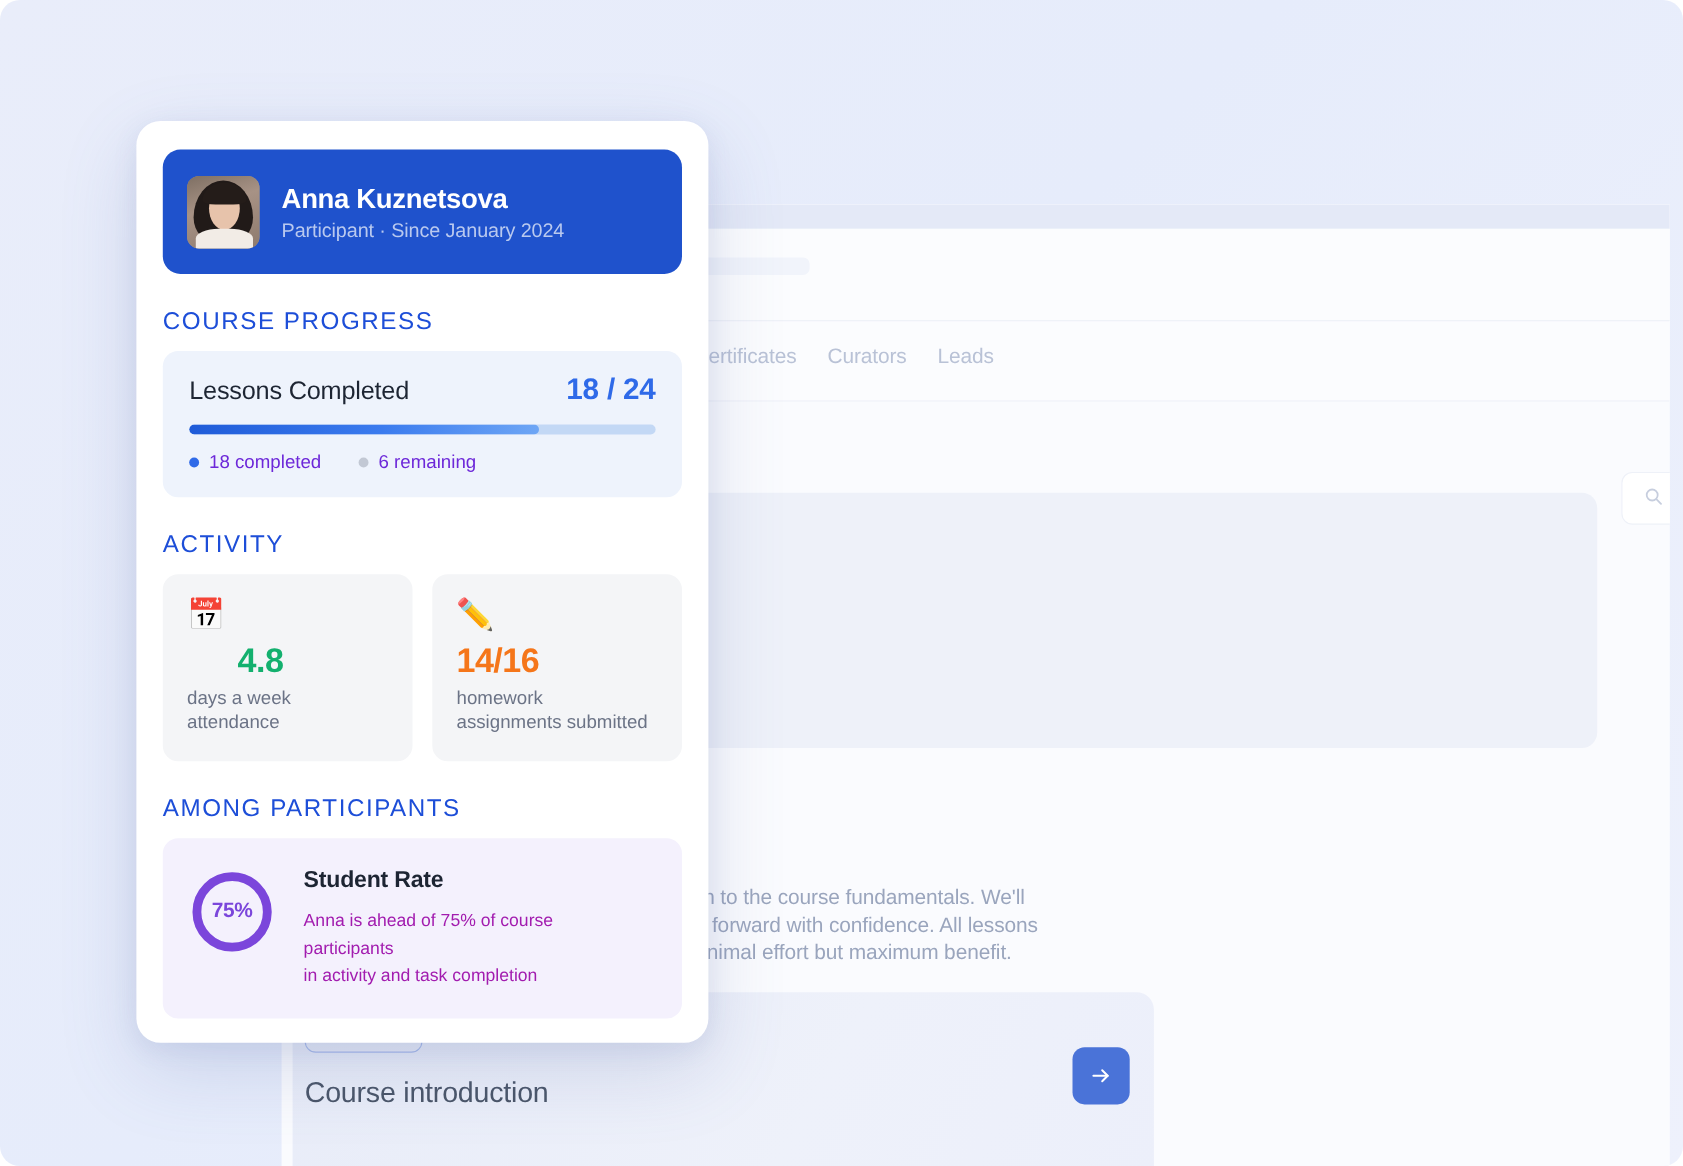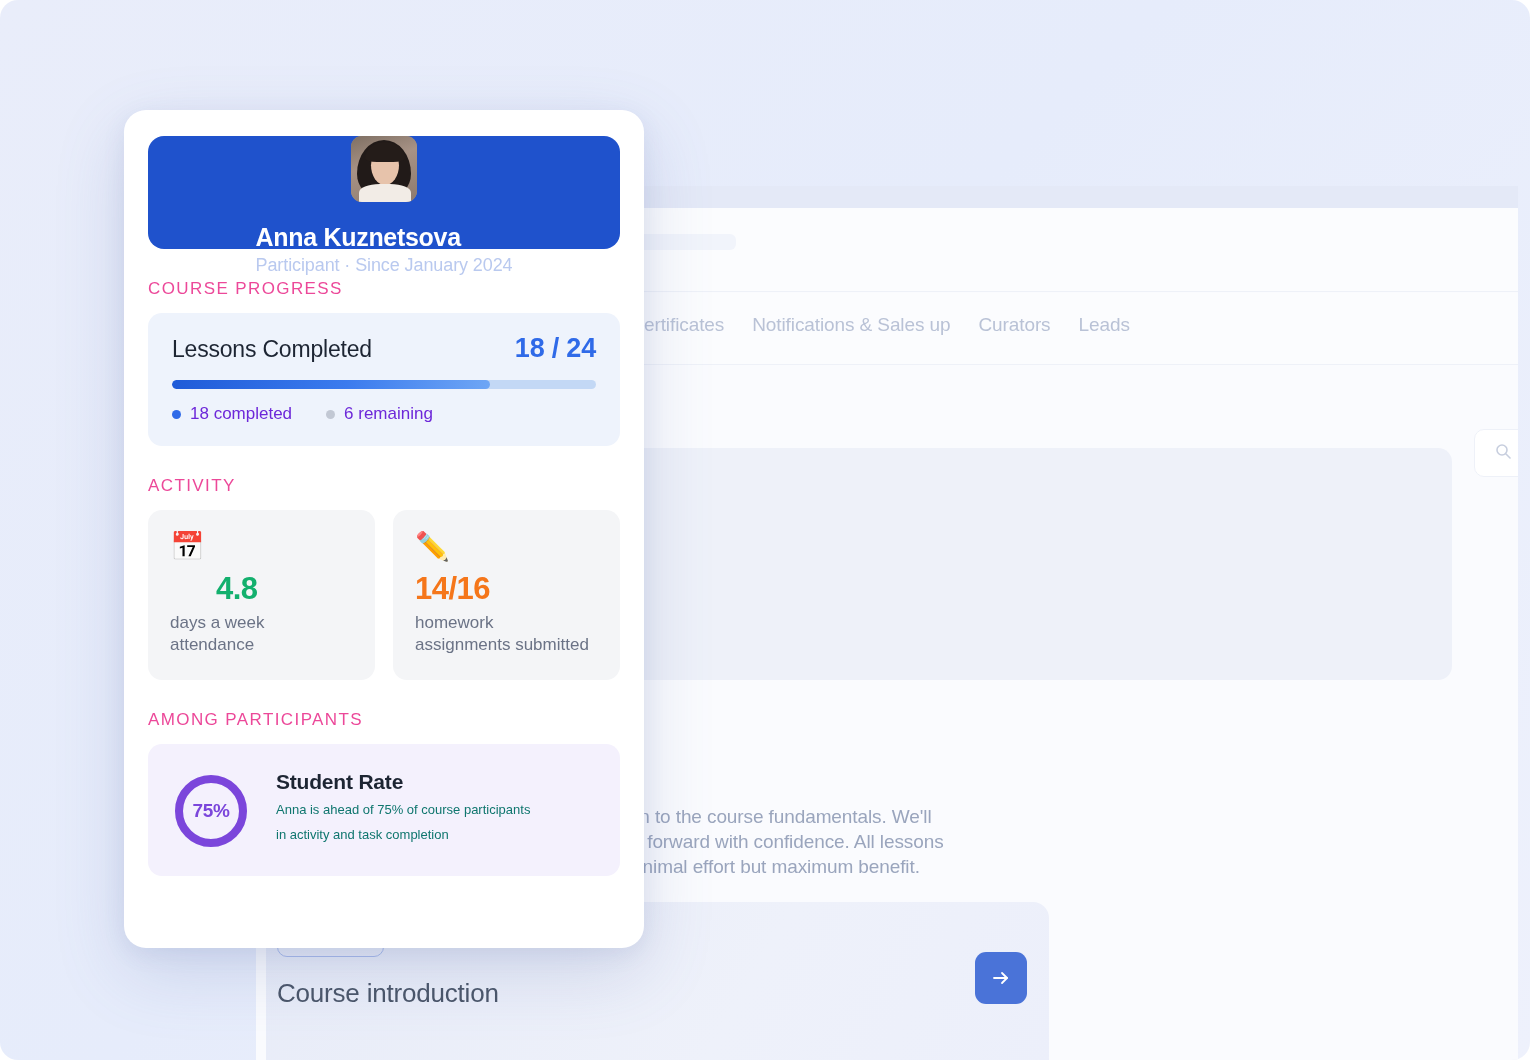--- a/index.html
+++ b/index.html
@@ -190,21 +190,20 @@
 
   
   .profile-header {
     height: 113px;
     background: #1f52cc;
     border-radius: 16px;
     display: flex;
     align-items: center;
     padding: 0 22px;
     gap: 20px;
-    flex-direction: column;
   }
   .avatar {
     width: 66px;
     height: 66px;
     border-radius: 11px;
     overflow: hidden;
     flex: none;
     background: #9b8f86;
     position: relative;
   }
@@ -252,23 +251,23 @@
     font-size: 18px;
     color: #b9c9ef;
     margin-top: 3px;
     letter-spacing: -0.1px;
   }
 
   
   .section-label {
     margin-top: 30px;
     margin-bottom: 14px;
-    font-size: 17px;
+    font-size: 22px;
     letter-spacing: 1.4px;
-    color: #ec4899;
+    color: #1d4ed8;
     text-transform: uppercase;
   }
 
   
   .progress-card {
     background: #eef3fc;
     border-radius: 14px;
     padding: 20px 24px 22px 24px;
     text-align: center;
   }
@@ -378,24 +377,24 @@
     letter-spacing: -0.4px;
   }
   .success-text { padding-top: 2px; }
   .success-title {
     font-size: 21px;
     font-weight: bold;
     color: #1d2533;
     letter-spacing: -0.2px;
   }
   .success-desc {
-    margin-top: 3px;
-    font-size: 13px;
+    margin-top: 13px;
+    font-size: 16px;
     line-height: 25px;
-    color: #0f766e;
+    color: #a21caf;
     max-width: 280px;
   }
 </style>
 </head>
 <body>
 
 <div id="stage">
 
   <div class="bg-window">
 
@@ -404,21 +403,20 @@
     <div class="bg-window-header">
       <div class="bg-header-ghost" style="left:86px; top:22px; width:240px; height:22px;"></div>
       <div class="bg-header-ghost" style="left:360px; top:26px; width:120px; height:16px;"></div>
     </div>
 
     <div class="tabbar">
       <div class="tab clipped">nt</div>
       <div class="tab">Promo codes</div>
       <div class="tab active">Student page</div>
       <div class="tab">Certificates</div>
-      <div class="tab">Notifications &amp; Sales up</div>
       <div class="tab">Curators</div>
       <div class="tab">Leads</div>
     </div>
 
     <div class="edge-chip">
       <span>
         <svg width="16" height="16" viewBox="0 0 16 16" fill="none" stroke="#c7cede" stroke-width="1.6">
           <circle cx="7" cy="7" r="5"></circle>
             <line x1="11" y1="11" x2="15" y2="15" stroke-linecap="round"></line>
         </svg>

